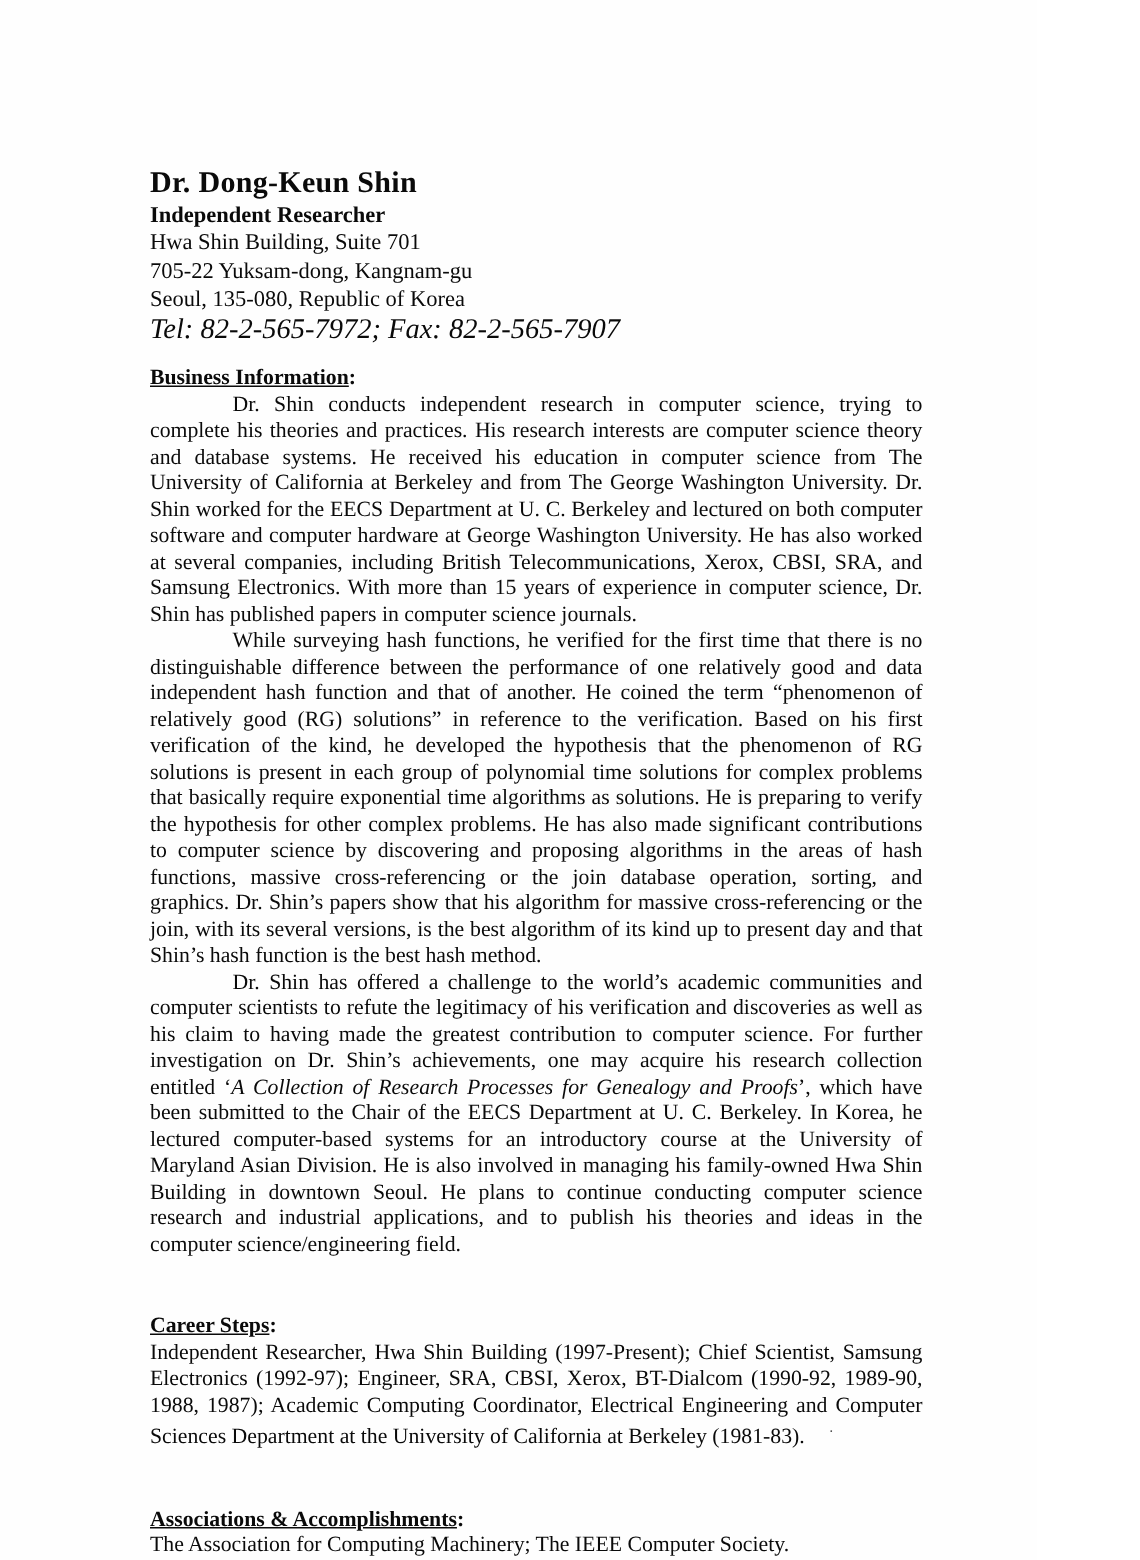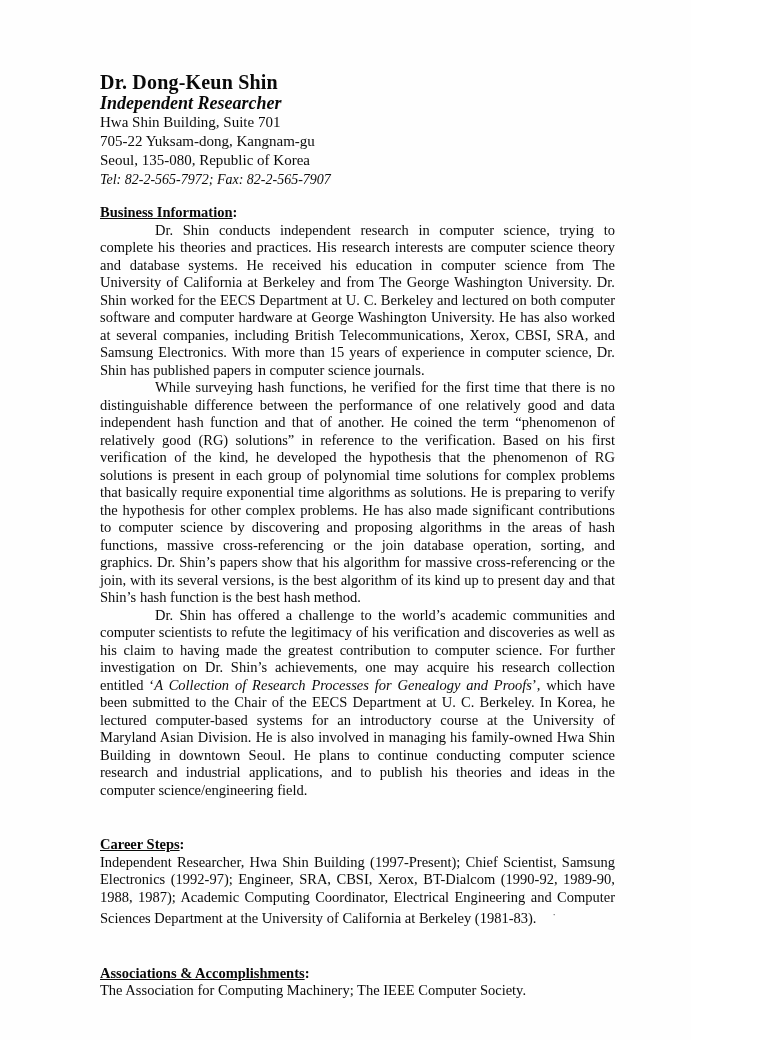--- a/index.html
+++ b/index.html
@@ -6,56 +6,55 @@
     margin: 0;
     padding: 0;
     background: #ffffff;
   }
   .page {
     position: relative;
     width: 691px;
     height: 1040px;
     background: #fefefe;
     box-sizing: border-box;
-    padding: 70px 76px 0 100px;
+    padding: 110px 76px 0 100px;
     font-family: "Liberation Serif", "DejaVu Serif", serif;
     color: #0a0a0a;
     overflow: hidden;
   }
   .doc-header h1 {
     font-size: 20px;
     line-height: 24px;
     font-weight: bold;
     margin: 0;
     letter-spacing: 0.2px;
   }
   .role-row {
     position: relative;
     line-height: 19px;
     height: 19px;
   }
   .role {
     font-weight: bold;
-    font-style: italic;
-    font-size: 18px;
+    font-size: 15px;
   }
   .revised {
     position: absolute;
     left: 342px;
     top: 0;
     font-weight: bold;
     font-size: 15px;
     white-space: nowrap;
   }
   .addr {
     font-size: 15px;
     line-height: 19px;
   }
   .telfax {
-    font-size: 14px;
+    font-size: 19px;
     line-height: 19px;
     font-style: italic;
   }
   .section { margin-top: 37px; }
   .section.first { margin-top: 15px; }
   h2 {
     font-size: 14.5px;
     line-height: 17.5px;
     font-weight: bold;
     margin: 0;

